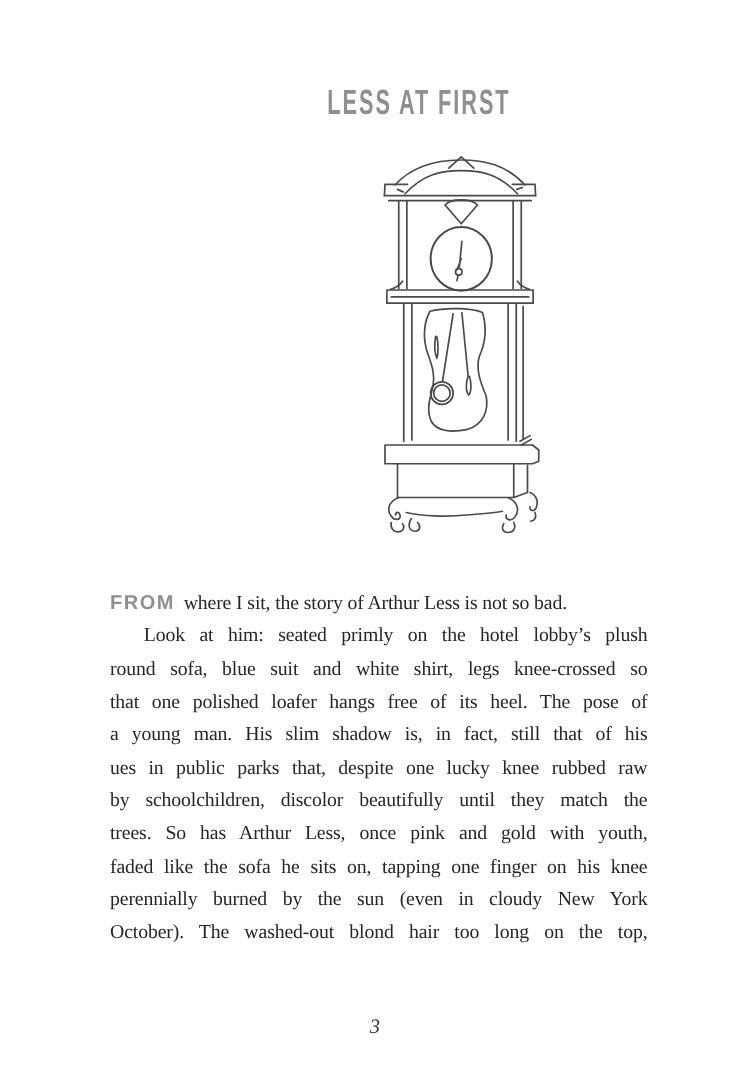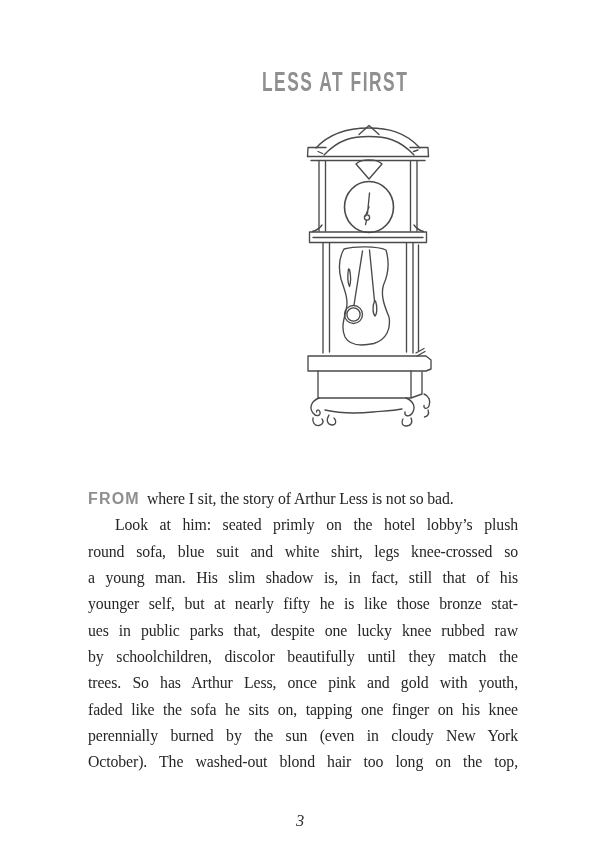--- a/index.html
+++ b/index.html
@@ -31,21 +31,21 @@
   .clock-wrap{position:absolute;left:303px;top:122px;width:130px;height:310px;}
   .clock-wrap svg{display:block;}
   .sk{fill:none;stroke:#4a4a4a;stroke-width:1.35;stroke-linecap:round;stroke-linejoin:round;}
   .sk2{fill:none;stroke:#4a4a4a;stroke-width:1.6;stroke-linecap:round;stroke-linejoin:round;}
   
   .body-text{
     position:absolute;left:88px;top:470px;width:430px;
     font-size:15.8px;line-height:26.35px;color:#262626;
     letter-spacing:-0.1px;
   }
-  .p1{height:26.35px;white-space:nowrap;margin-top:16px;}
+  .p1{height:26.35px;white-space:nowrap;}
   .lead-word{
     font-family:"Liberation Sans", sans-serif;
     font-weight:bold;font-size:16px;letter-spacing:1.2px;
     color:#8f8f8f;margin-right:7px;
   }
   .jline{
     height:26.35px;
     text-align:justify;
     text-align-last:justify;
     -moz-text-align-last:justify;
@@ -123,22 +123,22 @@
       <path class="sk" d="M125,288 C126.5,291.5 125,294.5 121.5,295"></path>
     </svg>
   </div>
 
   <div class="body-text">
     <div class="p1">
       <span class="lead-word">FROM</span><span>where I sit, the story of Arthur Less is not so bad.</span>
     </div>
     <div class="jline indent">Look at him: seated primly on the hotel lobby’s plush</div>
     <div class="jline">round sofa, blue suit and white shirt, legs knee-crossed so</div>
+    <div class="jline">that one polished loafer hangs free of its heel. The pose of</div>
     <div class="jline">a young man. His slim shadow is, in fact, still that of his</div>
-    <div class="jline">younger self, but at nearly fifty he is like those bronze stat-</div>
     <div class="jline">ues in public parks that, despite one lucky knee rubbed raw</div>
     <div class="jline">by schoolchildren, discolor beautifully until they match the</div>
     <div class="jline">trees. So has Arthur Less, once pink and gold with youth,</div>
     <div class="jline">faded like the sofa he sits on, tapping one finger on his knee</div>
     <div class="jline">perennially burned by the sun (even in cloudy New York</div>
     <div class="jline">October). The washed-out blond hair too long on the top,</div>
   </div>
 
   <div class="page-number">3</div>
 

